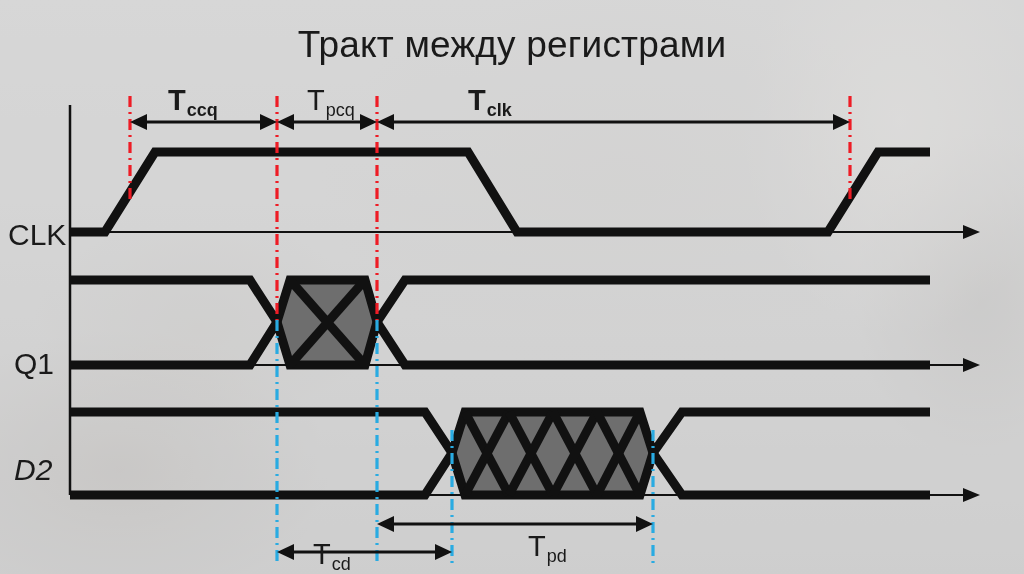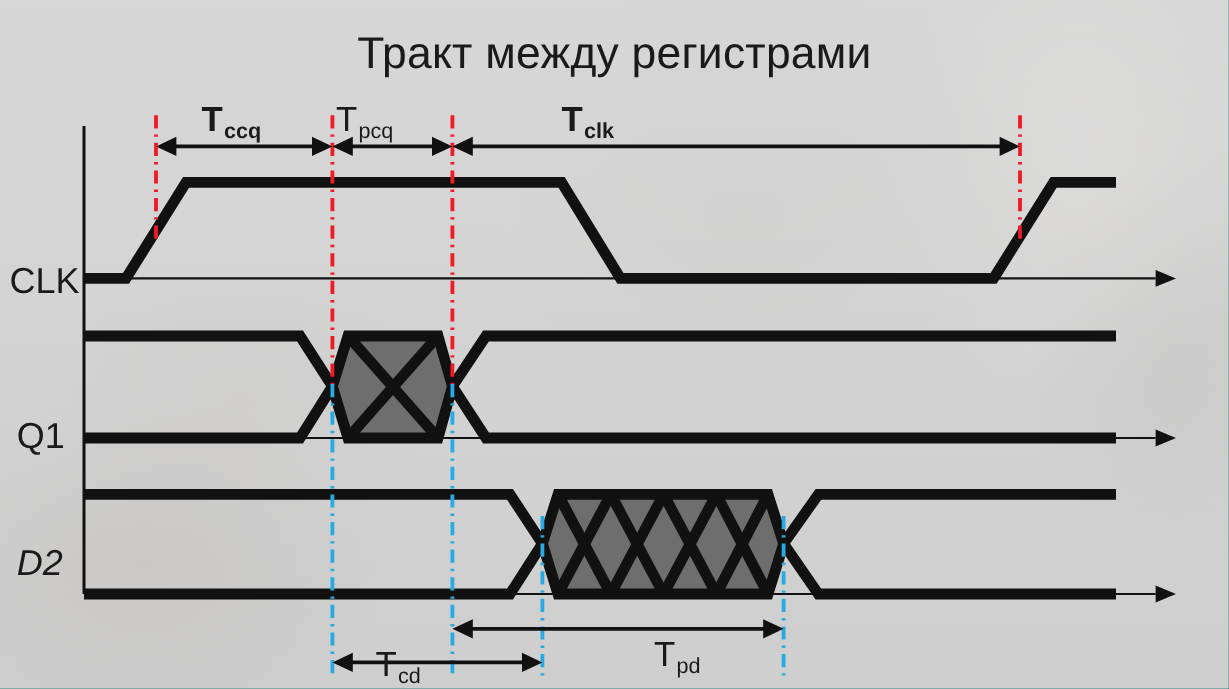--- a/index.html
+++ b/index.html
@@ -6,21 +6,21 @@
     margin: 0;
     padding: 0;
     background: #1a1a1a;
   }
   #stage {
     position: relative;
     width: 1024px;
     height: 574px;
     overflow: hidden;
     font-family: "Liberation Sans", sans-serif;
-    background: #14b8a6;
+    background: #a16207;
   }
   
   #bg-photo {
     position: absolute;
     inset: 0;
     background:
       radial-gradient(ellipse 300px 200px at 120px 470px, rgba(150,140,130,0.30), rgba(150,140,130,0) 70%),
       radial-gradient(ellipse 240px 160px at 200px 330px, rgba(190,185,178,0.35), rgba(190,185,178,0) 70%),
       radial-gradient(ellipse 220px 300px at 900px 120px, rgba(235,232,228,0.65), rgba(235,232,228,0) 72%),
       radial-gradient(ellipse 180px 240px at 980px 300px, rgba(120,112,104,0.18), rgba(120,112,104,0) 70%),
@@ -169,21 +169,21 @@
   </svg>
 
   <div class="lbl" id="title">Тракт между регистрами</div>
 
   <div class="lbl sig-label" style="left:8px; top:220px;">CLK</div>
   <div class="lbl sig-label" style="left:14px; top:349px;">Q1</div>
   <div class="lbl sig-label" style="left:14px; top:455px;font-style:italic;">D2</div>
 
   <div class="lbl t-label" style="left:168px; top:86px;font-weight:bold;"><span>T</span><span class="sub">ccq</span></div>
 
-  <div class="lbl t-label" style="left:280px; top:86px;"><span>T</span><span class="sub">pcq</span></div>
+  <div class="lbl t-label" style="left:307px; top:86px;"><span>T</span><span class="sub">pcq</span></div>
 
   <div class="lbl t-label" style="left:468px; top:86px;font-weight:bold;"><span>T</span><span class="sub">clk</span></div>
 
-  <div class="lbl t-label" style="left:545px; top:532px;text-align:center;"><span>T</span><span class="sub">pd</span></div>
+  <div class="lbl t-label" style="left:528px; top:532px;text-align:center;"><span>T</span><span class="sub">pd</span></div>
 
   <div class="lbl t-label" style="left:313px; top:512px;margin-top:28px;"><span>T</span><span class="sub">cd</span></div>
 
 </div>
 
 </body></html>

